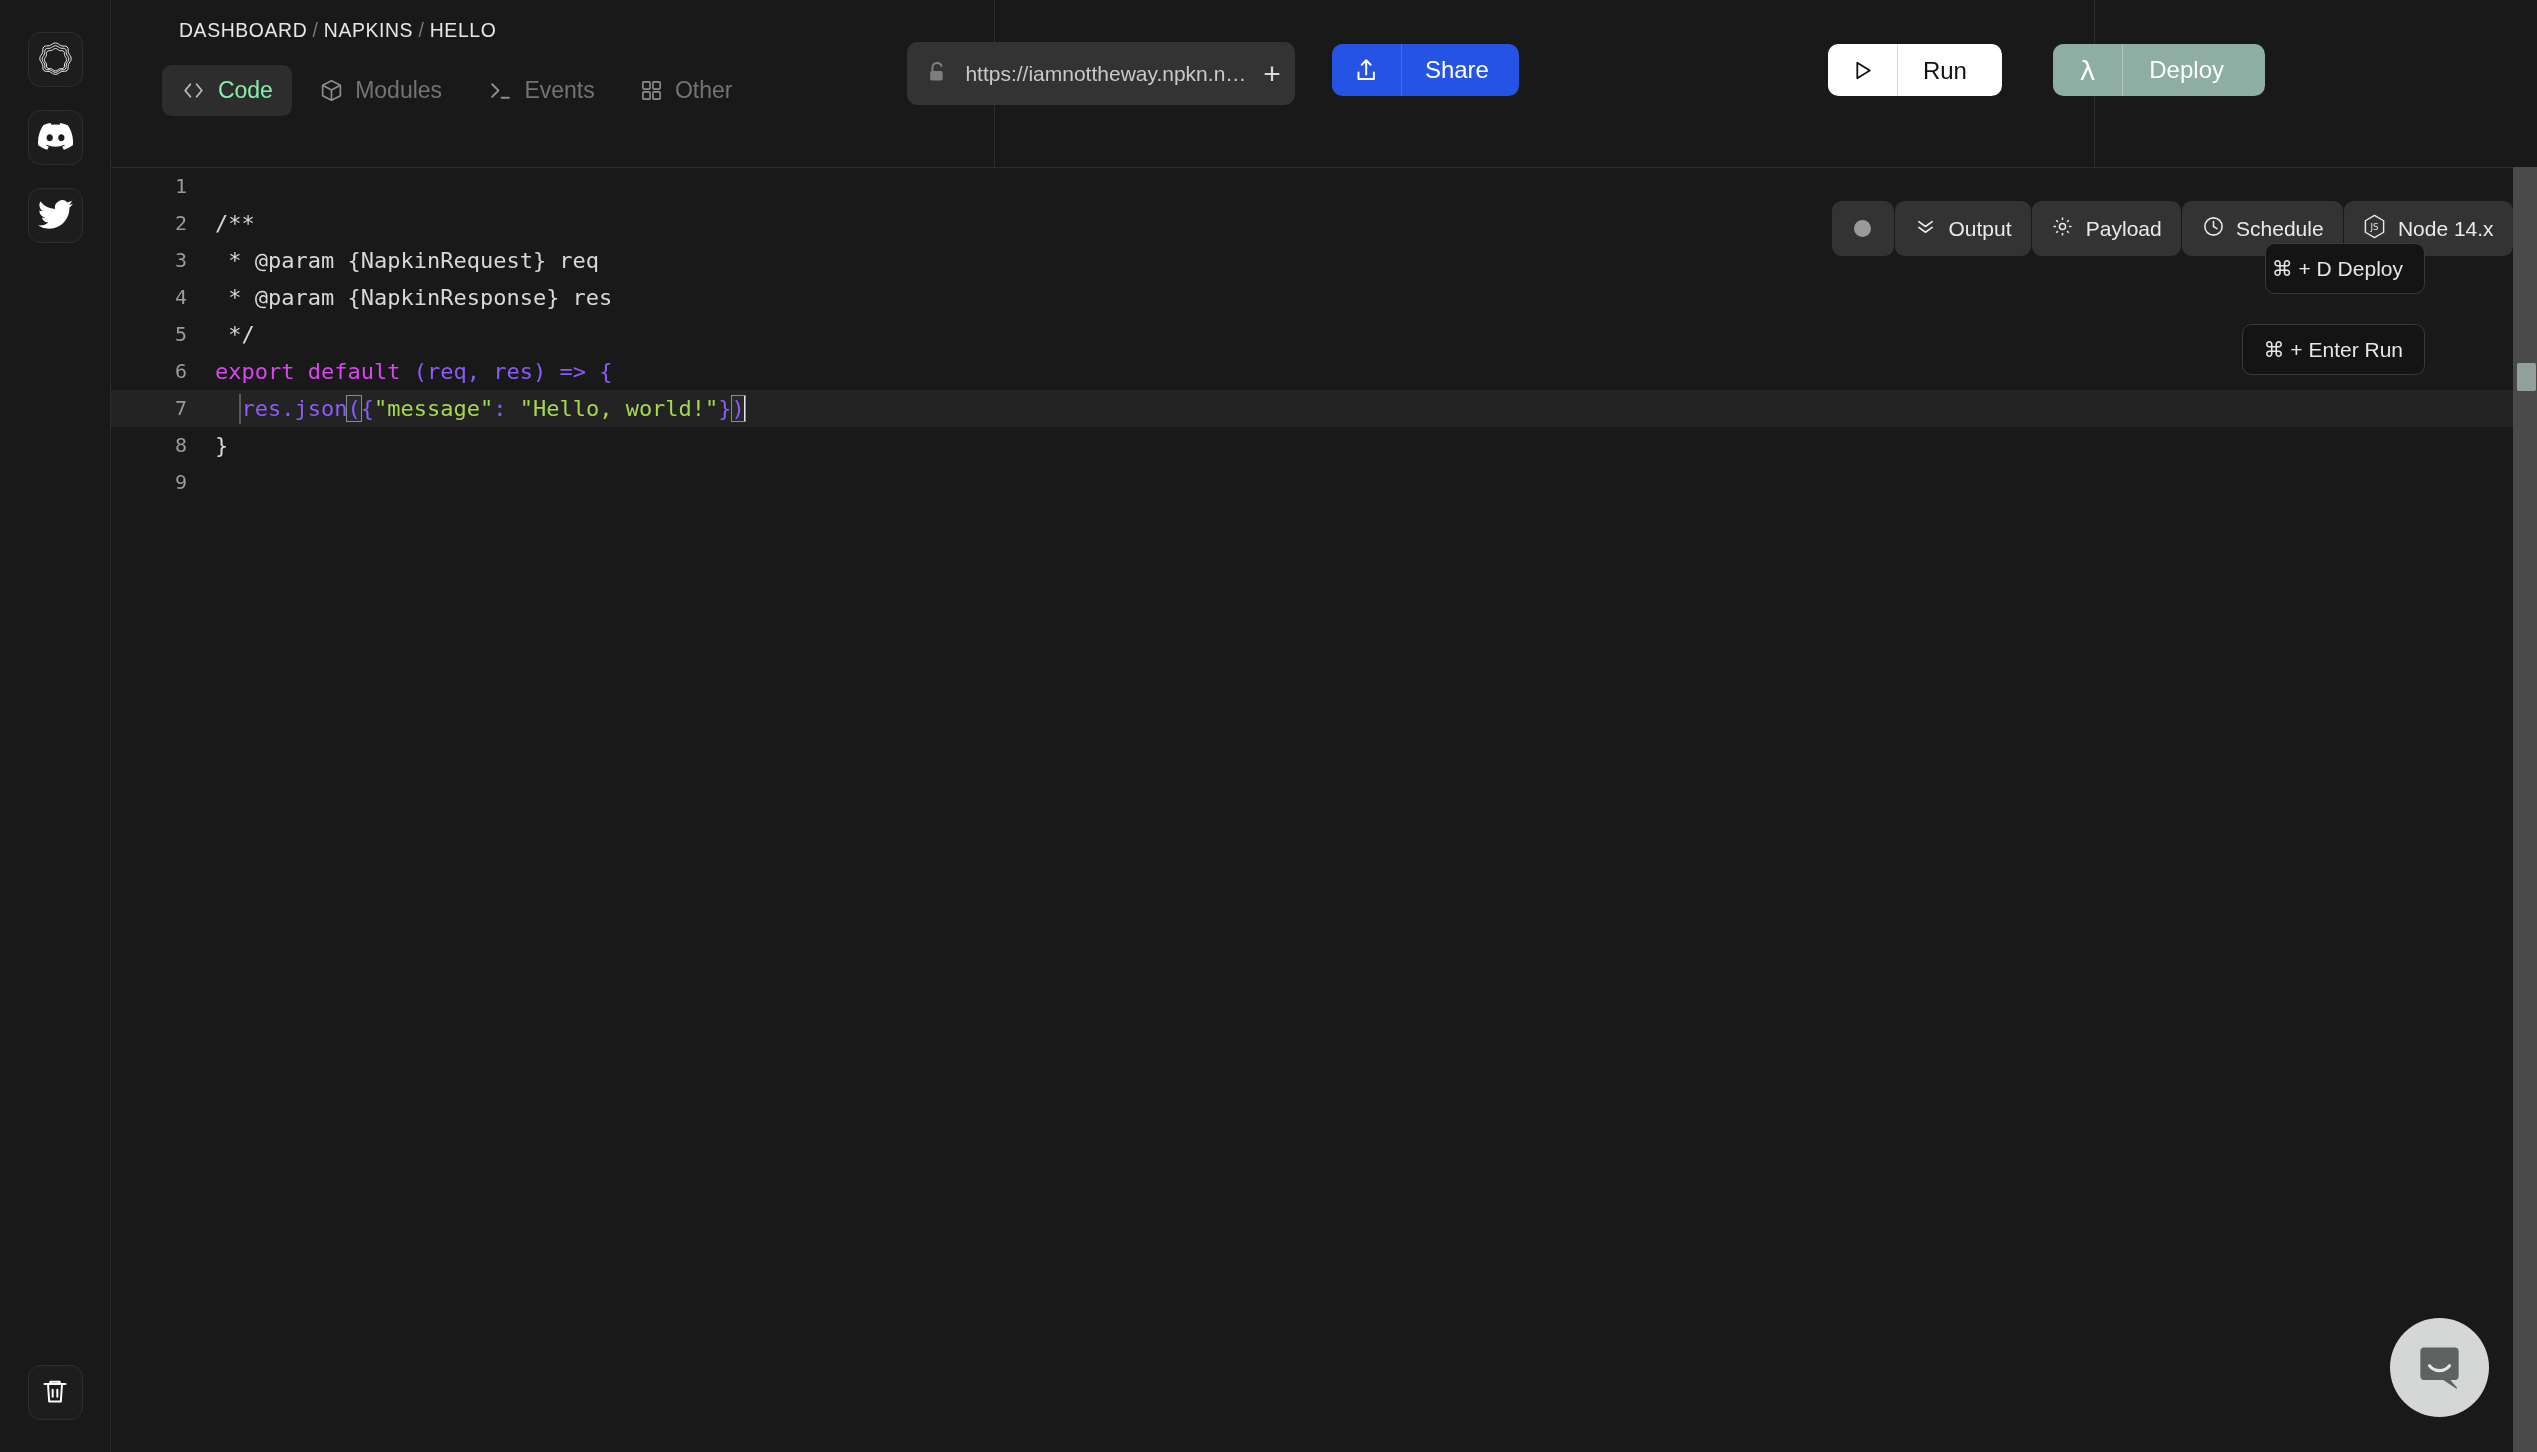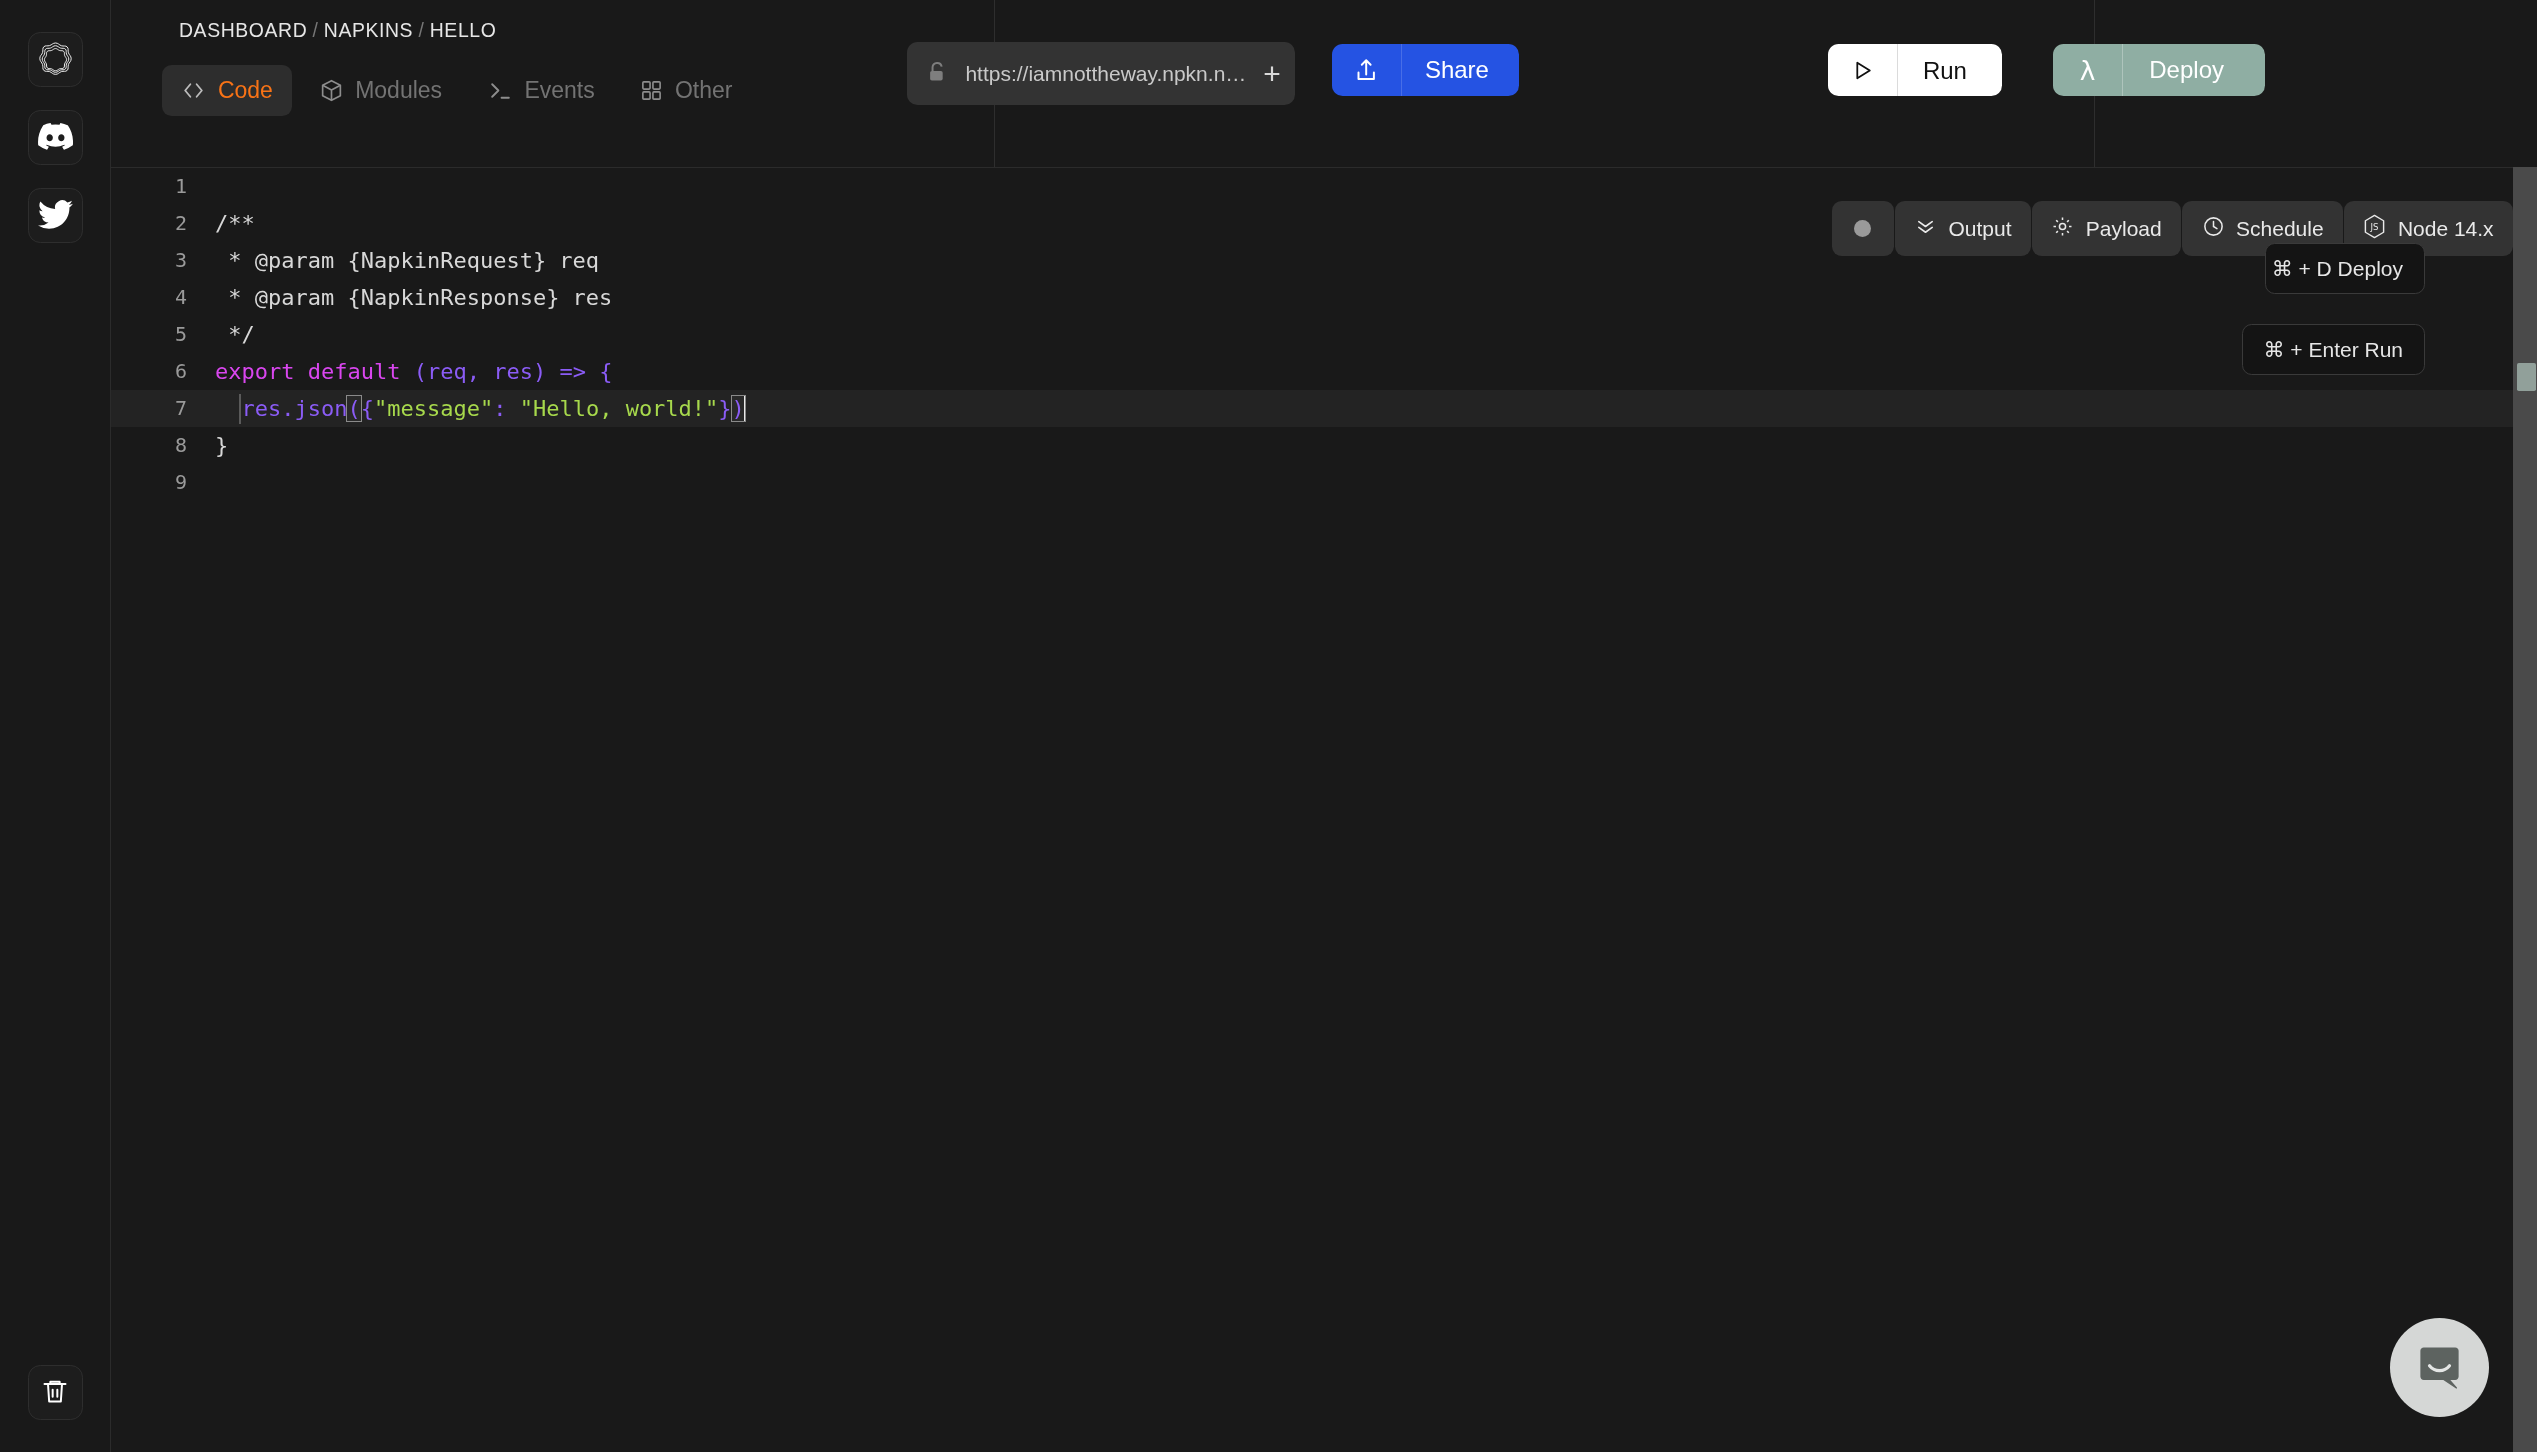--- a/index.html
+++ b/index.html
@@ -37,21 +37,21 @@
     font-size: 19.4px; letter-spacing: 0.6px; color: #e6e6e6; white-space: nowrap; margin-left: 24px;
   }
   #breadcrumb .sep { color: #767676; margin: 0 5.3px; }
 
   #tabs { position: absolute; left: 162px; top: 65px; display: flex; align-items: center; gap: 7px; }
   .tab {
     display: flex; align-items: center; gap: 11.5px;
     height: 51px; padding: 0 19.4px; border-radius: 9.7px;
     font-size: 23px; color: #737373; cursor: pointer; white-space: nowrap;
   }
-  .tab.active { background: #2d2d2d; color: #f97316; }
+  .tab.active { background: #2d2d2d; color: #86efac; }
   .tab svg { display: block; }
 
   
   #urlbar {
     position: absolute; left: 907px; top: 42px; width: 388px; height: 63px;
     background: #333333; border-radius: 10.6px; display: flex; align-items: center;
   }
   #url-lock { margin-left: 19.4px; display: flex; align-items: center; }
   #url-text {
     flex: 1; margin-left: 16px; font-size: 21px; color: #c9c9c9;

